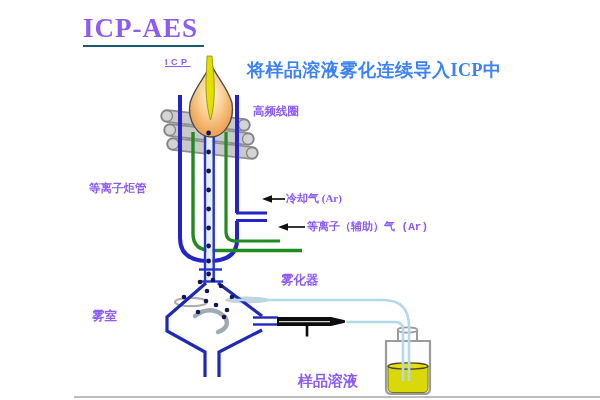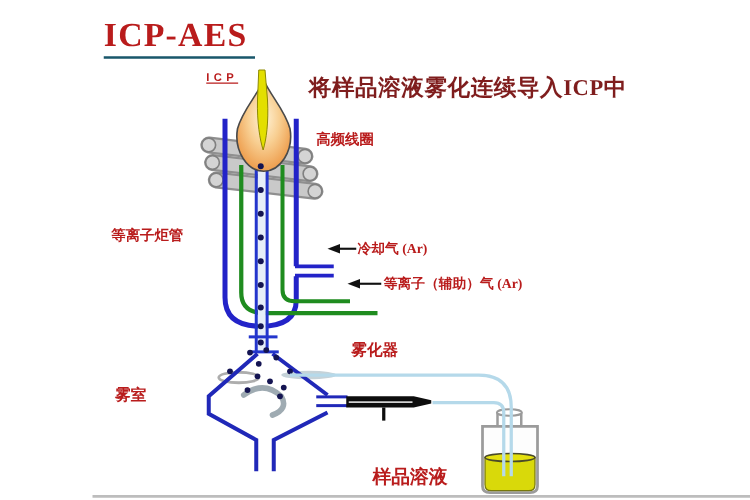--- a/index.html
+++ b/index.html
@@ -1,33 +1,33 @@
 <!DOCTYPE html>
 <html><head>
 <meta charset="utf-8">
 <style>
   html,body{margin:0;padding:0;background:#888;}
   .stage{
     position:relative;width:600px;height:400px;background:#ffffff;
     overflow:hidden;font-family:"Liberation Serif","DejaVu Serif",serif;
   }
   .stage svg{position:absolute;left:0;top:0;}
-  .txt{position:absolute;white-space:nowrap;color:#b91c1c;font-weight:bold;}
+  .txt{position:absolute;white-space:nowrap;color:#8b5cf6;font-weight:bold;}
   .title{
     left:83px;top:13px;display:inline-flex;gap:26px;
     font-size:27px;letter-spacing:1px;
     border-bottom:2px solid #19576B;padding:0 6px 1px 0;
   }
-  .red-note{left:247px;top:58px;font-size:18px;color:#7f1d1d;letter-spacing:.5px;}
+  .red-note{left:247px;top:58px;font-size:18px;color:#3b82f6;letter-spacing:.5px;}
   .lbl-icp{left:165px;top:57px;font-size:9px;letter-spacing:3.5px;
            font-family:"Liberation Sans","DejaVu Sans",sans-serif;text-decoration:underline;}
   .lbl-coil{left:253px;top:104px;font-size:11.5px;}
   .lbl-torch{left:89px;top:181px;font-size:11.5px;}
   .lbl-cooling{left:286px;top:191px;font-size:11px;font-family:Liberation Serif, serif;}
-  .lbl-aux{left:307px;top:219px;font-size:11px;}
+  .lbl-aux{left:307px;top:219px;font-size:11px;font-family:Liberation Mono, monospace;}
   .lbl-nebulizer{left:281px;top:272px;font-size:12.5px;}
   .lbl-chamber{left:92px;top:308px;font-size:12.5px;}
   .lbl-sample{left:298px;top:340px;font-size:15px;margin-top:32px;}
 </style>
 </head>
 <body>
 
 <div class="stage">
 
   <svg width="600" height="400" viewBox="0 0 600 400">

